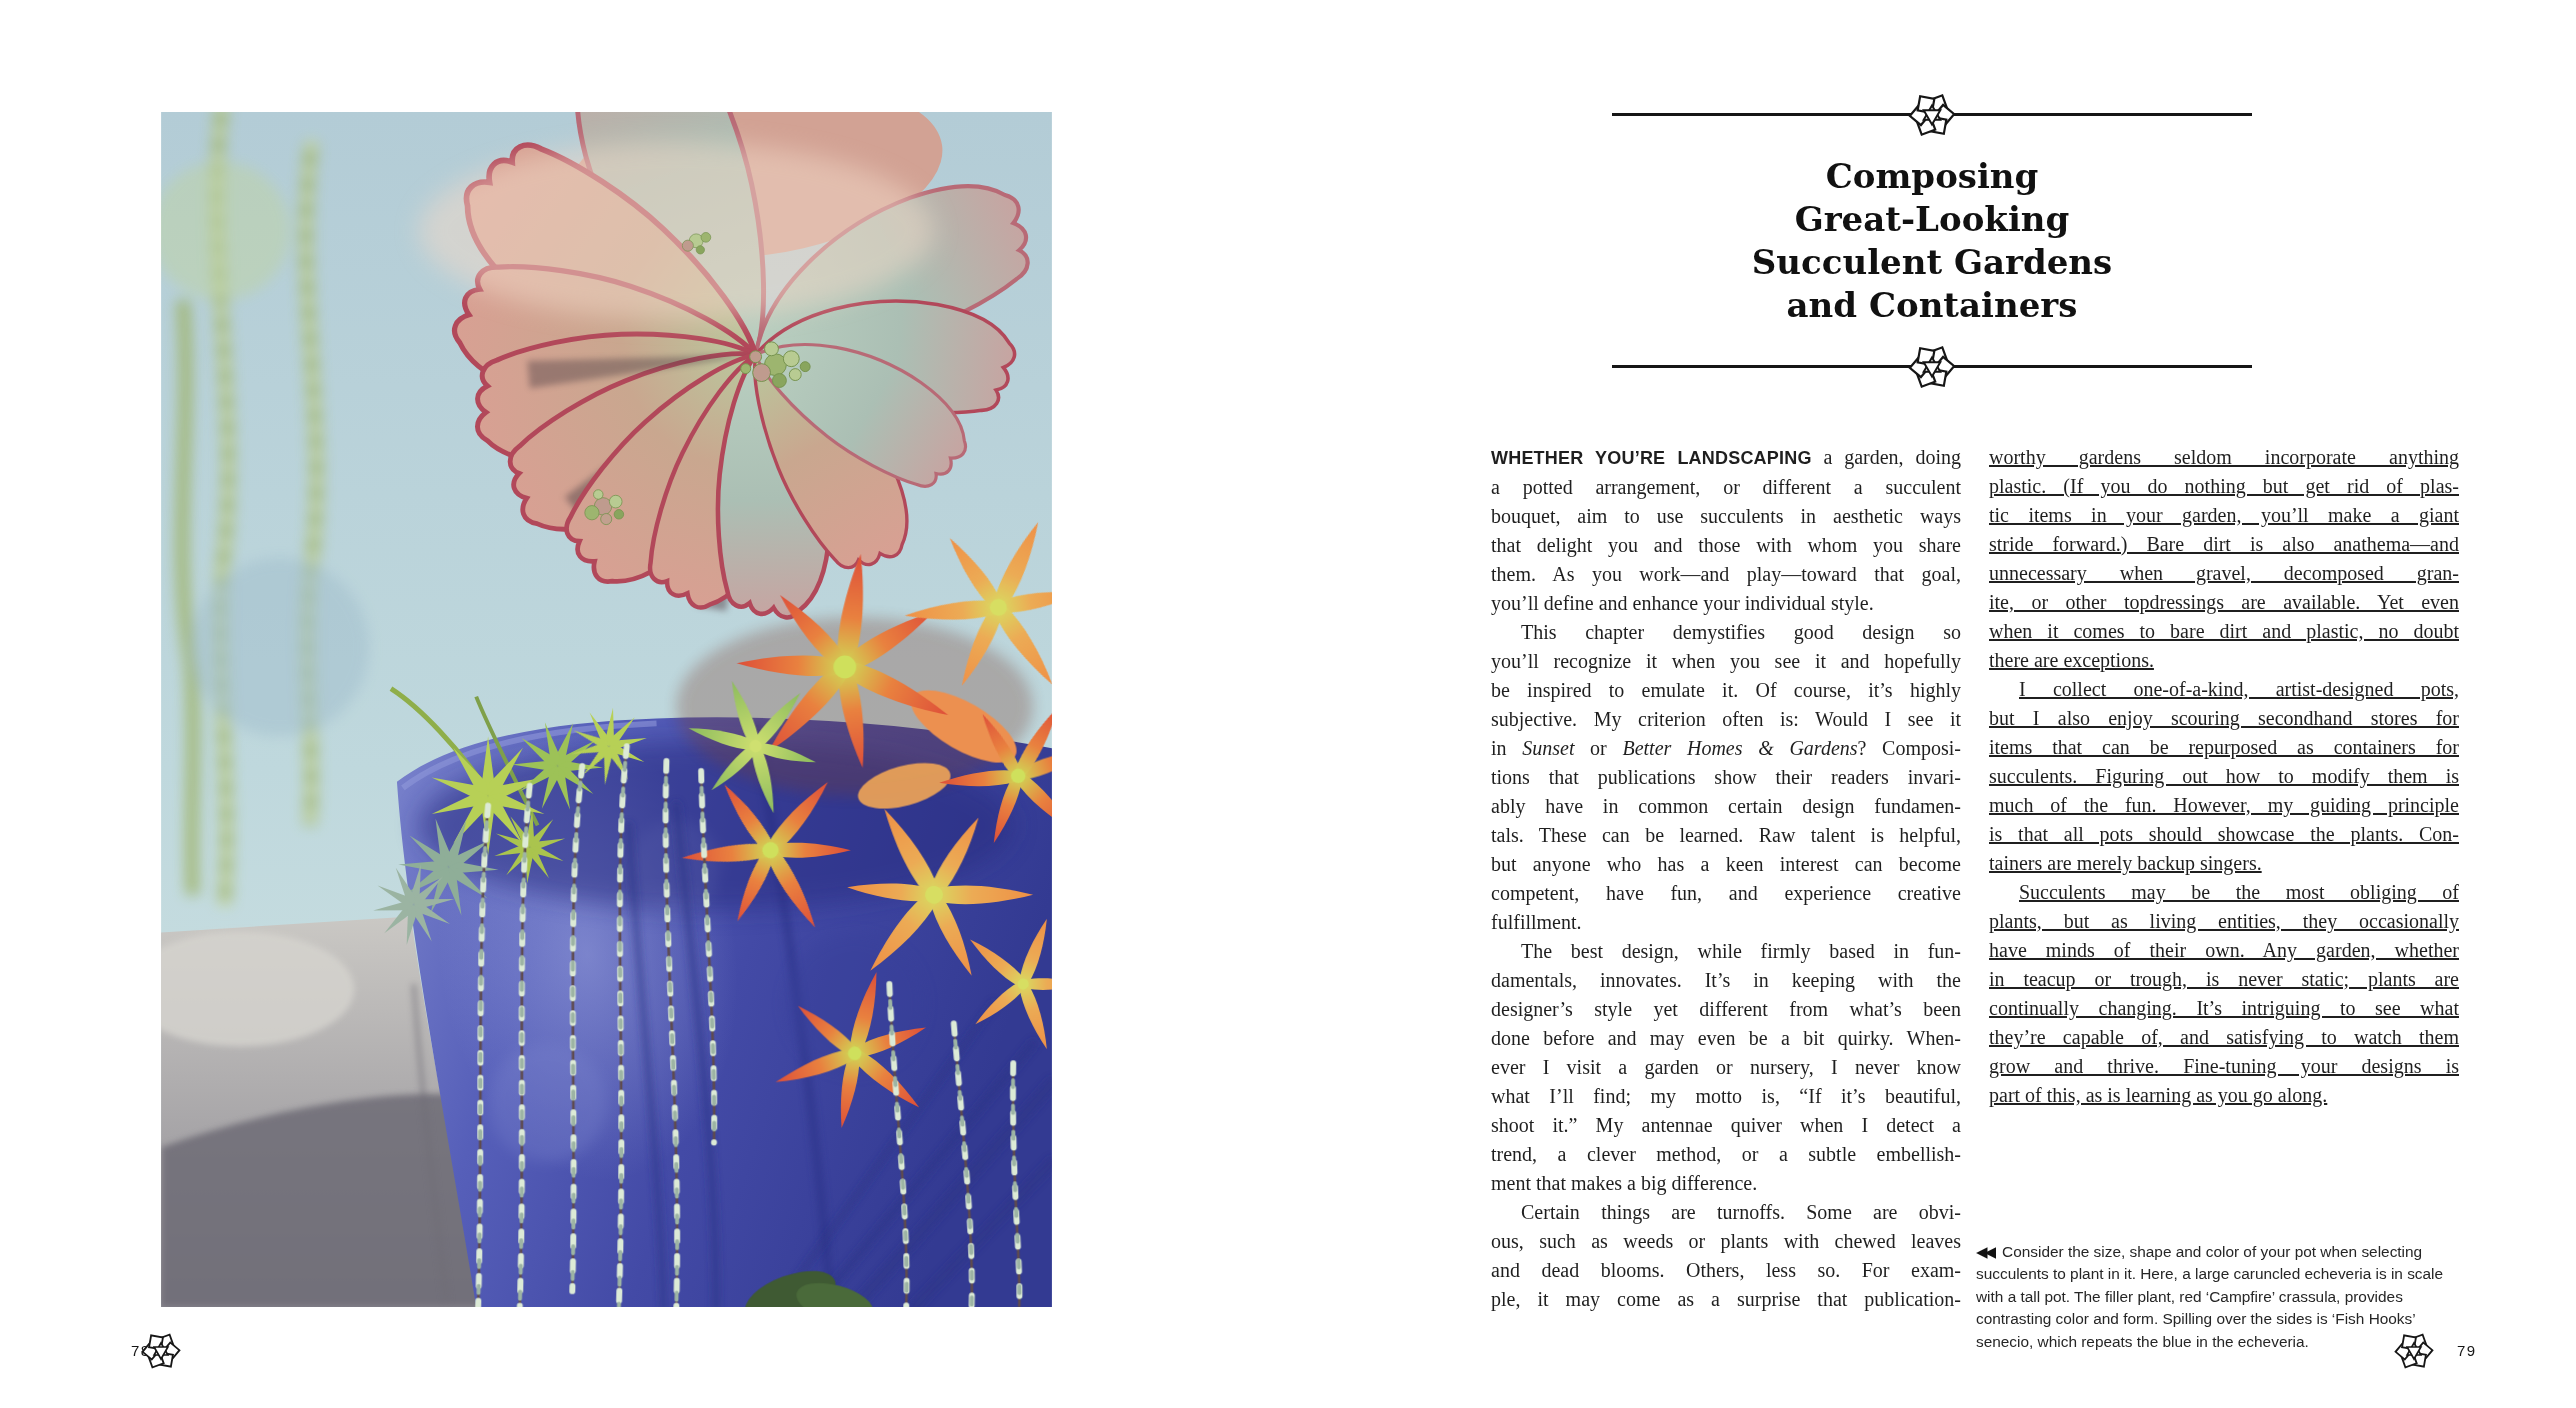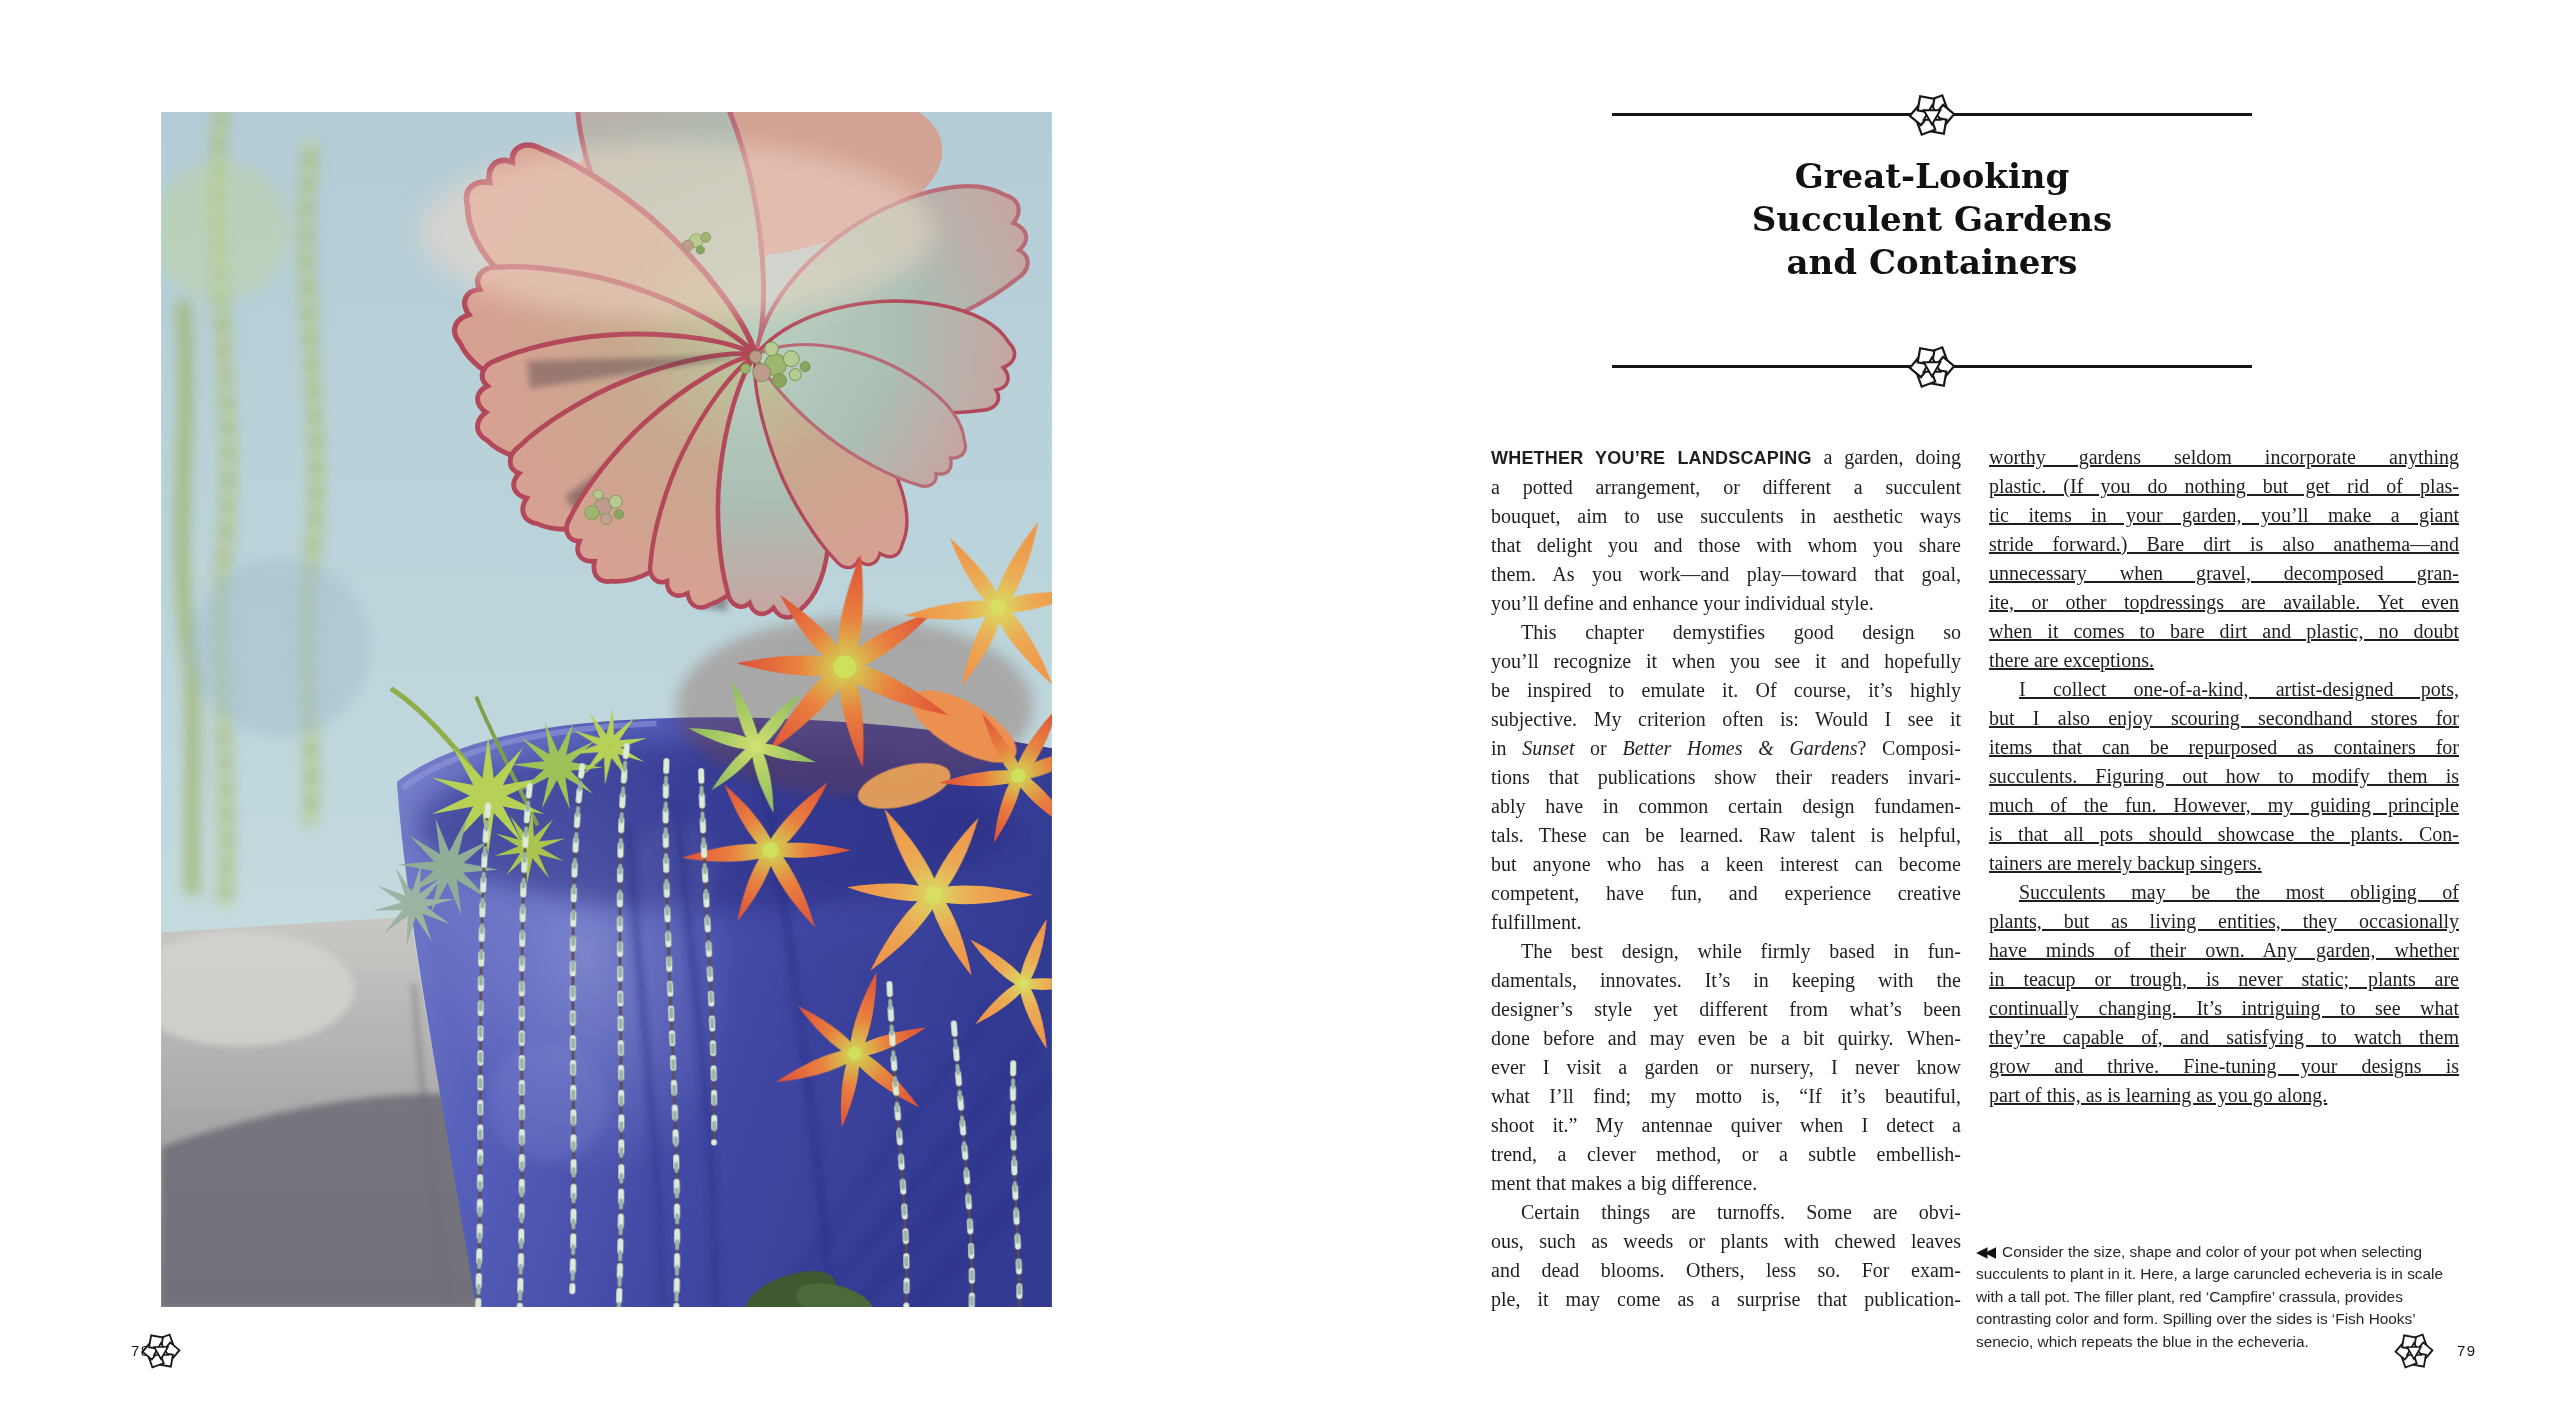--- a/index.html
+++ b/index.html
@@ -371,20 +371,21 @@
     <ellipse cx="680" cy="1202" rx="40" ry="18" fill="#4a6a3a" transform="rotate(15 680 1202)"></ellipse>
   </g>
 </svg>
 
 <div class="rule rule-top"></div>
 <svg class="orn orn-head top" viewBox="-22 -22 44 44">
     <use href="#ornament"></use>
   </svg>
 
 <div class="chapter-title">
+  <div>Composing</div>
   <div>Great-Looking</div>
   <div>Succulent Gardens</div>
   <div>and Containers</div>
 </div>
 
 <div class="rule rule-bottom"></div>
 <svg class="orn orn-head bottom" viewBox="-22 -22 44 44">
     <use href="#ornament"></use>
   </svg>
 

